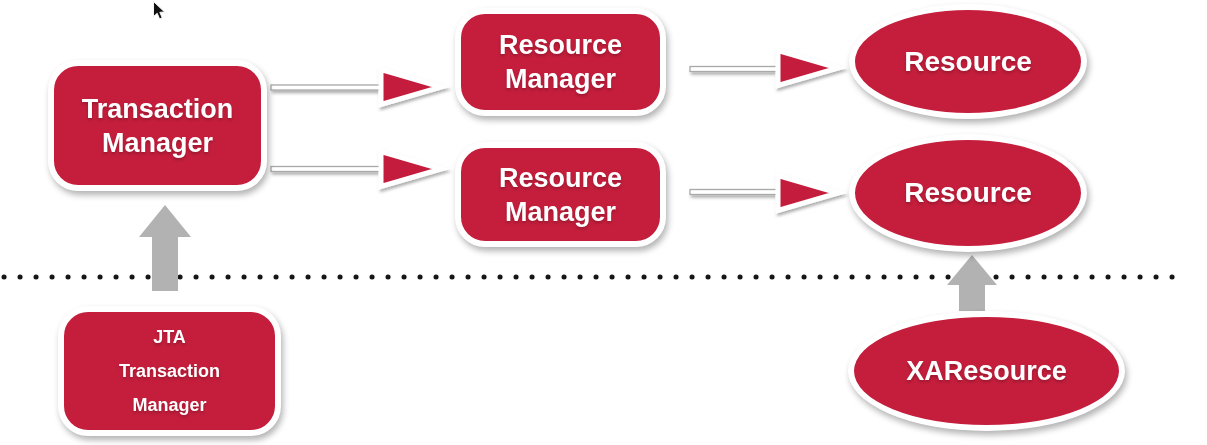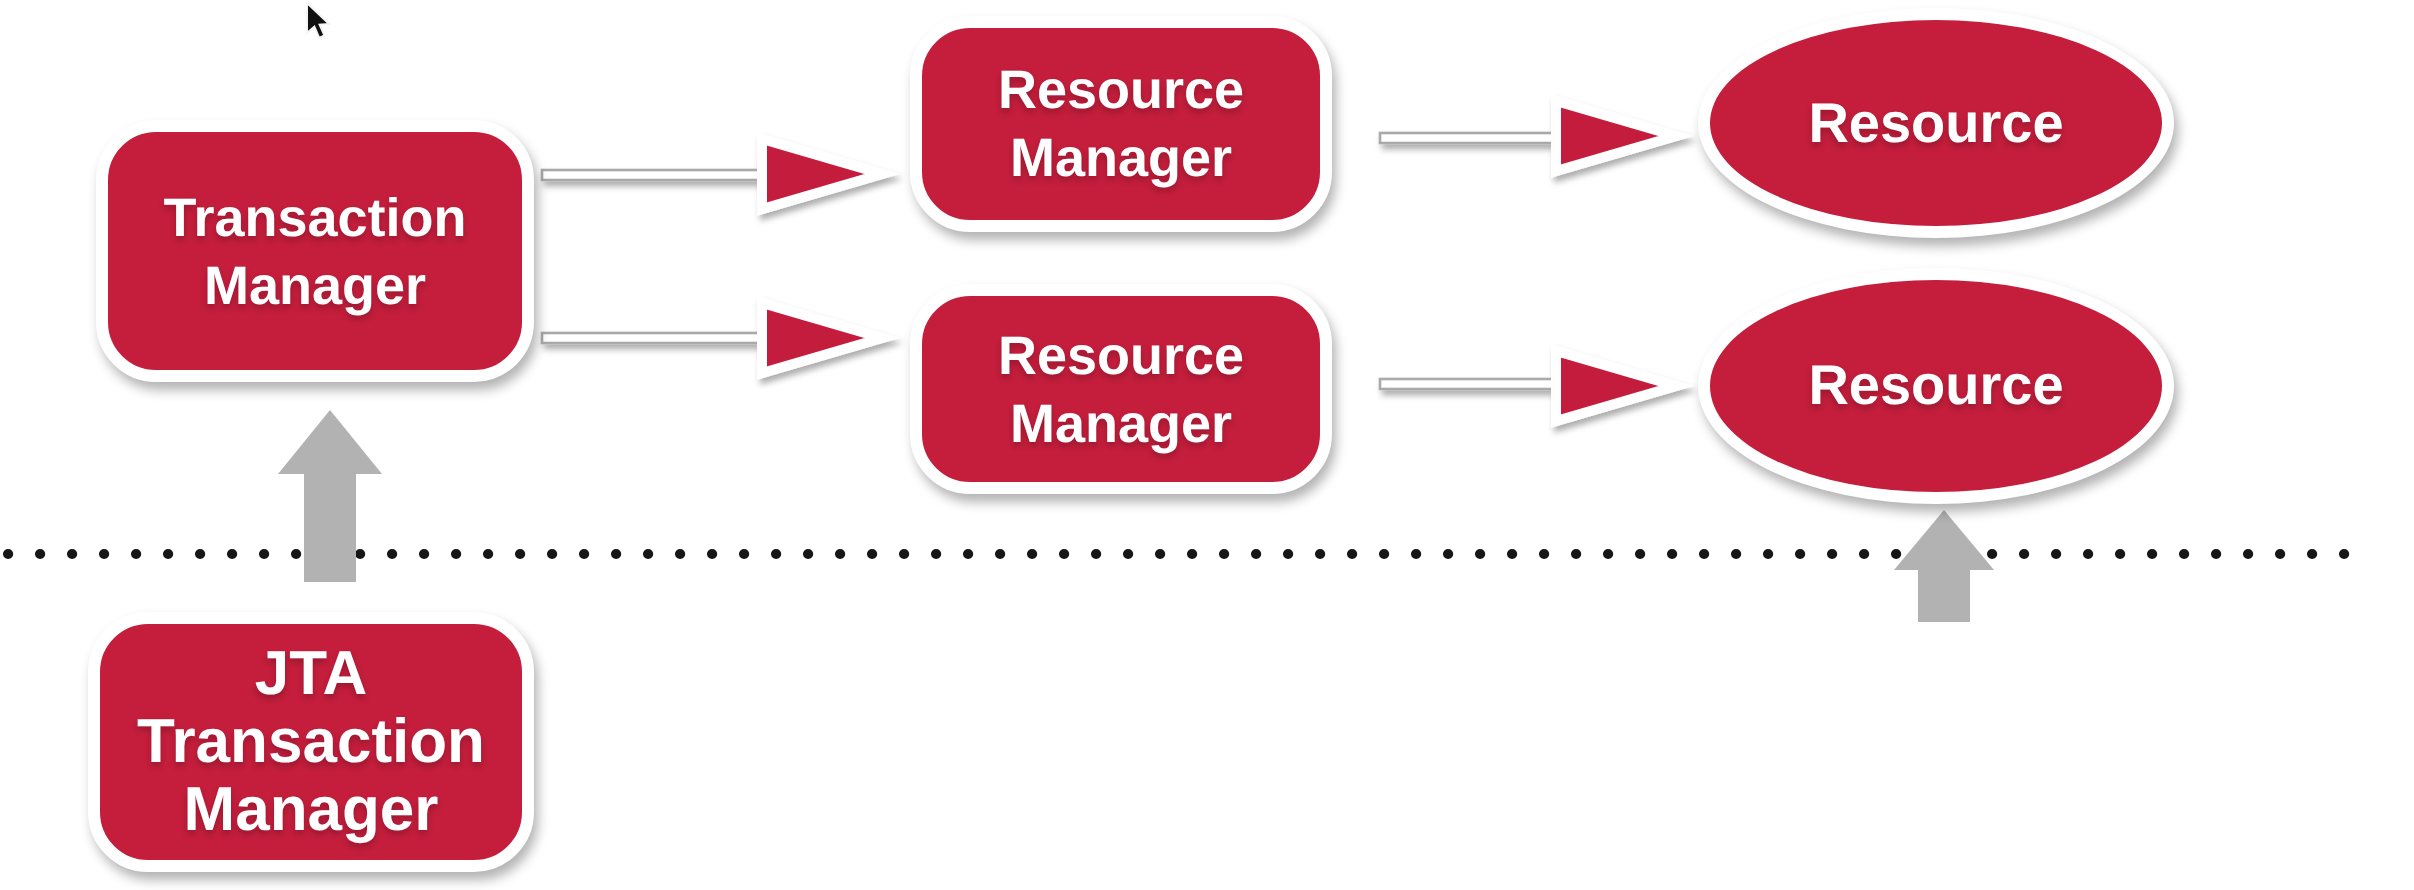--- a/index.html
+++ b/index.html
@@ -42,21 +42,21 @@
     z-index: 2;
   }
   .box { border-radius: 30px; }
   .ellipse { border-radius: 50%; }
   .node span { display: block; }
   #node-transaction-manager { left: 48px;  top: 60px;  width: 219px; height: 131px; font-size: 27px; line-height: 34px; }
   #node-resource-manager-1  { left: 455px; top: 8px;   width: 211px; height: 108px; font-size: 27px; line-height: 34px; }
   #node-resource-manager-2  { left: 455px; top: 142px; width: 211px; height: 105px; font-size: 27px; line-height: 34px; }
   #node-resource-1          { left: 849px; top: 4px;   width: 238px; height: 115px; font-size: 28px; }
   #node-resource-2          { left: 849px; top: 134px; width: 238px; height: 118px; font-size: 28px; }
-  #node-jta-transaction-manager { left: 44px; top: 306px; width: 223px; height: 130px; font-size: 31px; line-height: 34px; }
+  #node-jta-transaction-manager { left: 58px; top: 306px; width: 223px; height: 130px; font-size: 18px; line-height: 34px; }
   #node-xa-resource         { left: 848px; top: 311px; width: 277px; height: 120px; font-size: 27px; }
   .red-head { fill: var(--node-fill); stroke: #ffffff; stroke-width: 5; stroke-linejoin: miter; }
   .shaft    { fill: #ffffff; stroke: #a9a9a9; stroke-width: 1.3; }
   .gray-shape { fill: var(--gray-arrow); }
   .dotted   { stroke: var(--dot-line); stroke-width: 5; stroke-linecap: round; stroke-dasharray: 0.1 15.9; fill: none; }
   #mouse-cursor { position: absolute; left: 152px; top: 1px; z-index: 5; }
 </style>
 </head>
 <body>
 
@@ -124,18 +124,21 @@
   <div class="node ellipse" id="node-resource-2">
     <span>Resource</span>
   </div>
 
   <div class="node box" id="node-jta-transaction-manager">
     <span>JTA</span>
     <span>Transaction</span>
     <span>Manager</span>
   </div>
 
+  <div class="node ellipse" id="node-xa-resource">
+    <span>XAResource</span>
+  </div>
 
   <svg id="mouse-cursor" width="16" height="21" viewBox="0 0 16 21" xmlns="http://www.w3.org/2000/svg">
     <path d="M1.5,0.5 L1.5,15.5 L5.2,12.3 L7.6,17.9 L10.2,16.7 L7.8,11.3 L12.6,11.0 Z" fill="#111111" stroke="#f5f5f5" stroke-width="1"></path>
   </svg>
 
 </div>
 
 </body></html>

